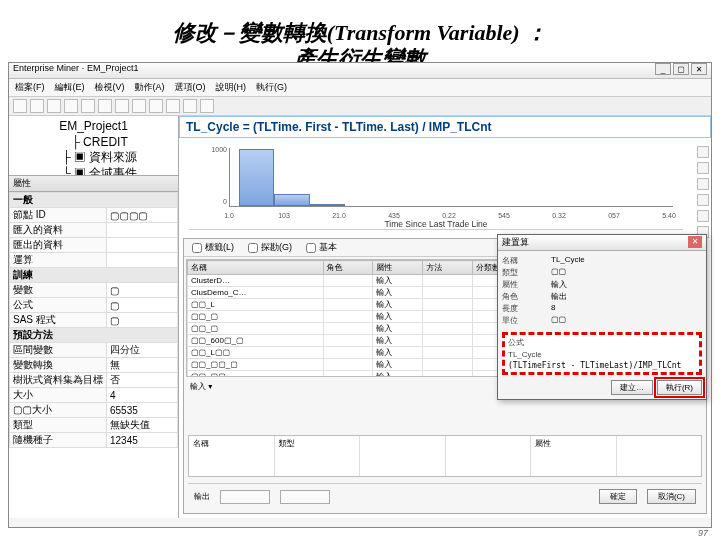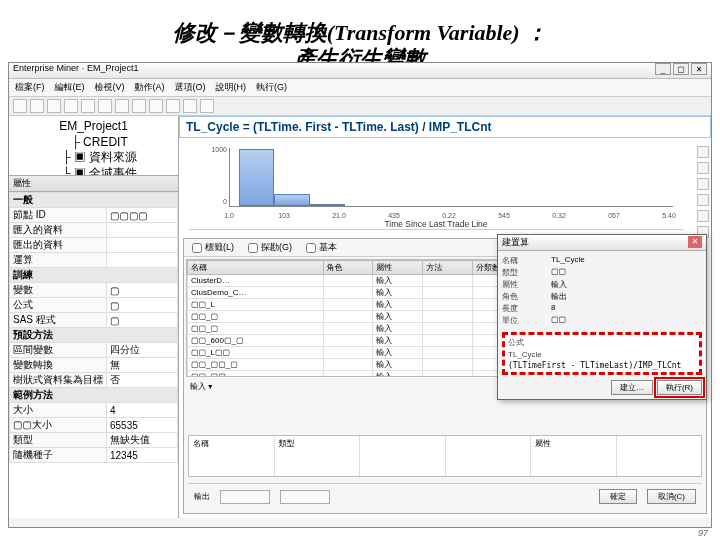--- a/index.html
+++ b/index.html
@@ -155,23 +155,20 @@
                 <td>四分位</td>
               </tr>
               <tr>
                 <td>變數轉換</td>
                 <td>無</td>
               </tr>
               <tr>
                 <td>樹狀式資料集為目標</td>
                 <td>否</td>
               </tr>
-              <tr class="section">
-                <td colspan="2">範例方法</td>
-              </tr>
               <tr>
                 <td>大小</td>
                 <td>4</td>
               </tr>
               <tr>
                 <td>▢▢大小</td>
                 <td>65535</td>
               </tr>
               <tr>
                 <td>類型</td>

